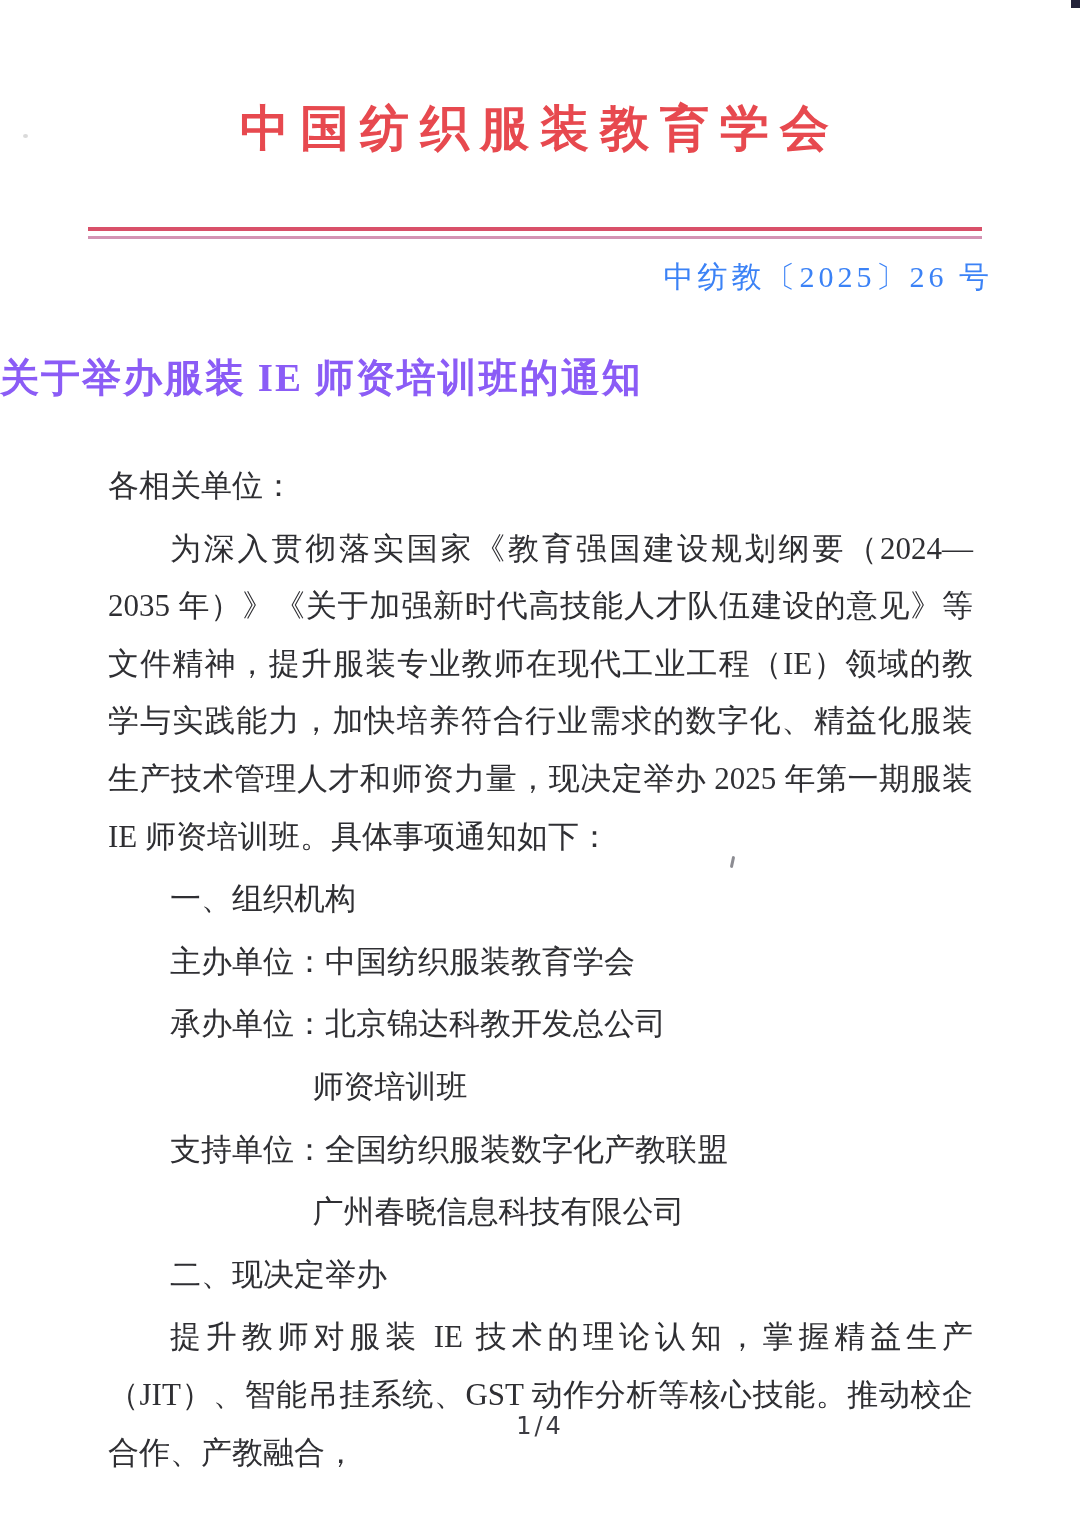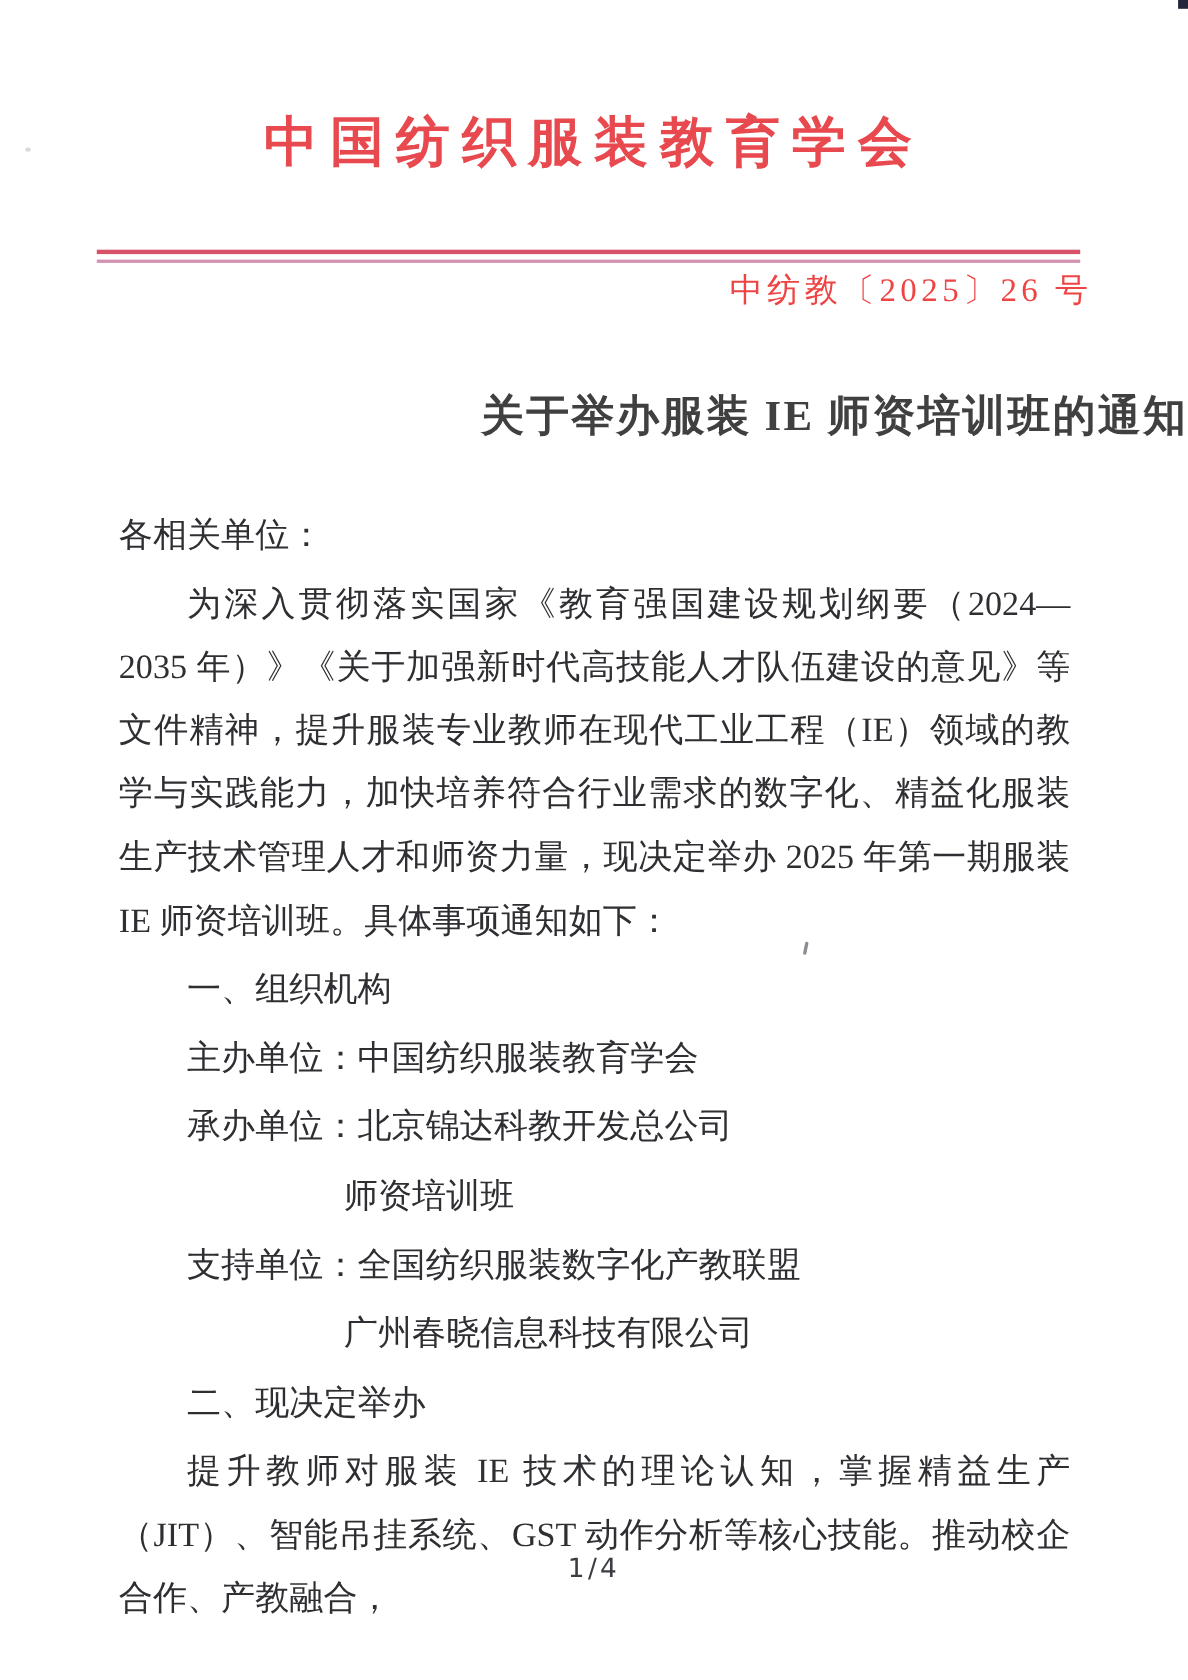--- a/index.html
+++ b/index.html
@@ -36,37 +36,37 @@
     top: 227px;
     left: 88px;
     width: 894px;
     height: 5px;
     border-top: 4px solid #d95069;
     border-bottom: 3px solid #d393b3;
   }
   
   .doc-number {
     position: absolute;
-    top: 244px;
+    top: 257px;
     right: 87px;
     font-size: 30px;
     letter-spacing: 4px;
-    color: #ef4444;
+    color: #3b82f6;
     white-space: nowrap;
   }
   
   .doc-title {
     position: absolute;
     top: 351px;
     left: 0;
     width: 100%;
-    text-align: right;
+    text-align: left;
     font-size: 39px;
     font-weight: 700;
-    color: #404040;
+    color: #8b5cf6;
     letter-spacing: 2px;
     white-space: nowrap;
   }
   
   .doc-body {
     position: absolute;
     top: 452px;
     left: 103px;
     width: 875px;
     font-size: 31px;

